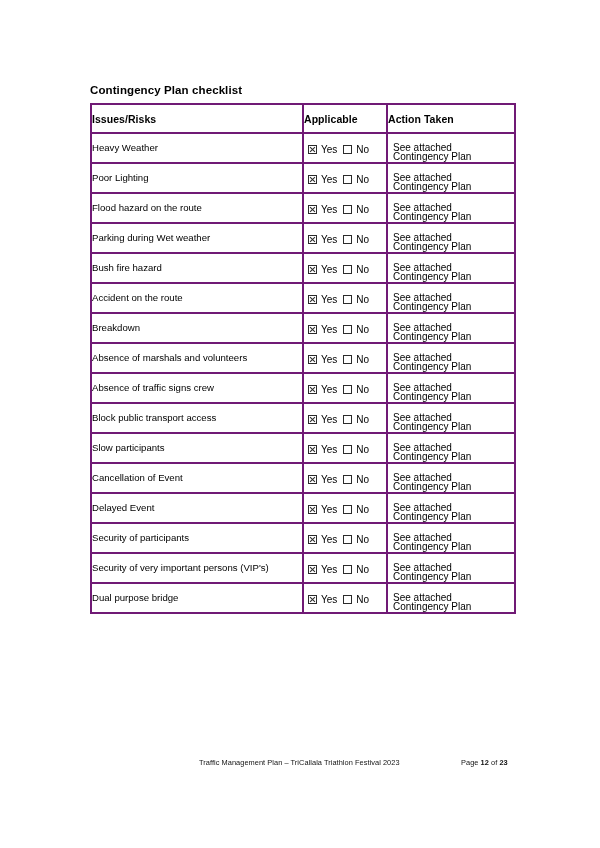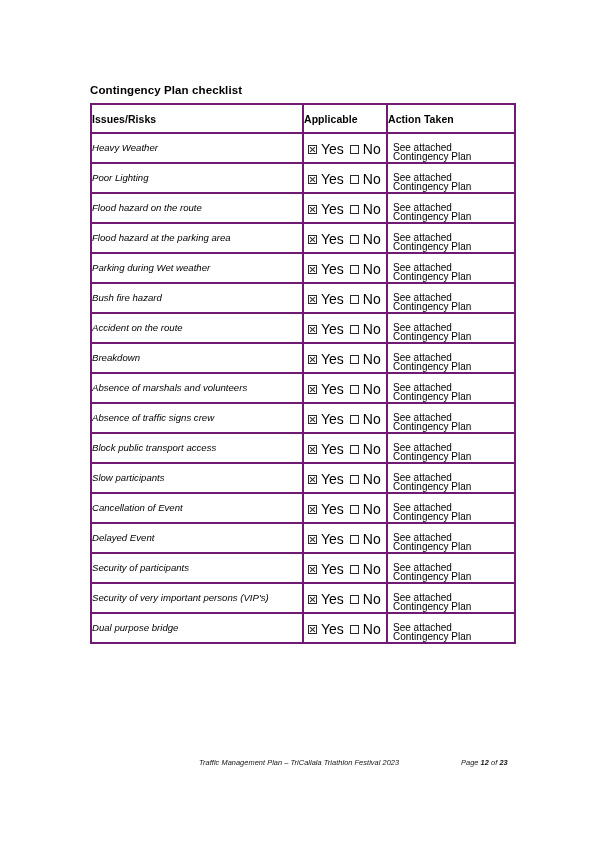--- a/index.html
+++ b/index.html
@@ -69,21 +69,20 @@
     white-space: nowrap;
   }
 
   
   .risk-cell {
     height: 28px;
     font-size: 9.6px;
     padding: 0 4px 0 7px;
     vertical-align: middle;
     line-height: 12px;
-    font-style: italic;
   }
 
   .applicable-cell {
     padding: 0;
     vertical-align: top;
   }
 
   .checkopts {
     display: flex;
     align-items: center;
@@ -110,21 +109,21 @@
     left: 0;
     top: 50%;
     width: 100%;
     height: 1px;
     background: #2b2b2b;
   }
   .cb.checked::before { transform: rotate(45deg); }
   .cb.checked::after  { transform: rotate(-45deg); }
 
   .cb-label {
-    font-size: 14px;
+    font-size: 10px;
     line-height: 11px;
     padding-right: 2px;
   }
 
   .action-cell {
     padding: 0;
     vertical-align: top;
   }
   .action-text {
     font-size: 10px;
@@ -134,21 +133,20 @@
   }
 
   
   .footer {
     position: absolute;
     left: 0;
     top: 758px;
     width: 600px;
     height: 14px;
     font-family: "Liberation Sans", sans-serif;
-    font-style: italic;
   }
   .footer-left {
     position: absolute;
     left: 199px;
     top: 0;
     font-size: 7.4px;
     letter-spacing: 0.05px;
     white-space: nowrap;
     color: #131313;
   }
@@ -220,34 +218,20 @@
               <span class="cb-label">Yes</span>
               <span class="cb"></span>
               <span class="cb-label">No</span>
             </div>
           </td>
           <td class="action-cell">
             <div class="action-text">See attached Contingency Plan</div>
           </td>
         </tr>
         <tr>
-          <td class="risk-cell">Flood hazard at the parking area</td>
-          <td class="applicable-cell">
-            <div class="checkopts">
-              <span class="cb checked"></span>
-              <span class="cb-label">Yes</span>
-              <span class="cb"></span>
-              <span class="cb-label">No</span>
-            </div>
-          </td>
-          <td class="action-cell">
-            <div class="action-text">See attached Contingency Plan</div>
-          </td>
-        </tr>
-        <tr>
           <td class="risk-cell">Parking during Wet weather</td>
           <td class="applicable-cell">
             <div class="checkopts">
               <span class="cb checked"></span>
               <span class="cb-label">Yes</span>
               <span class="cb"></span>
               <span class="cb-label">No</span>
             </div>
           </td>
           <td class="action-cell">

